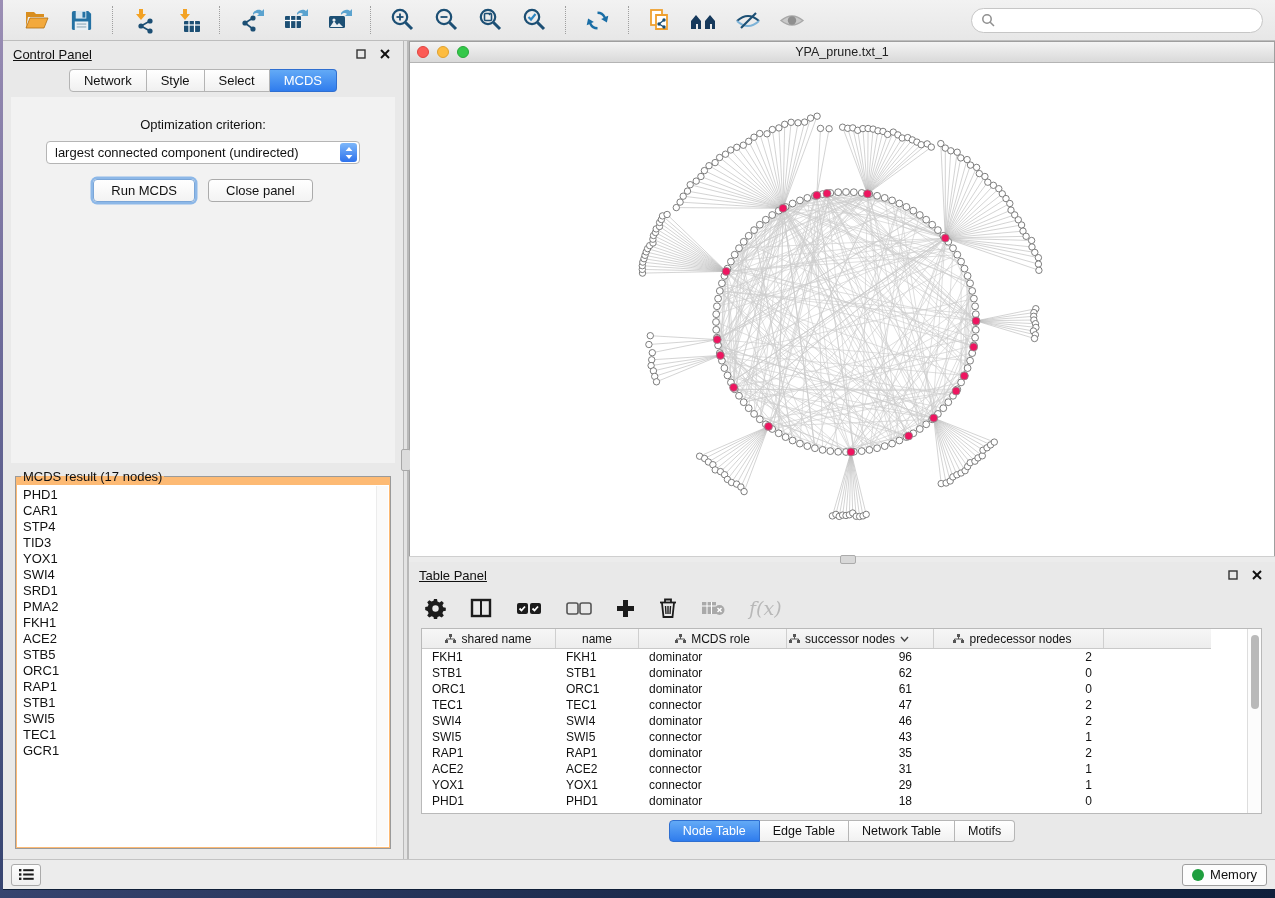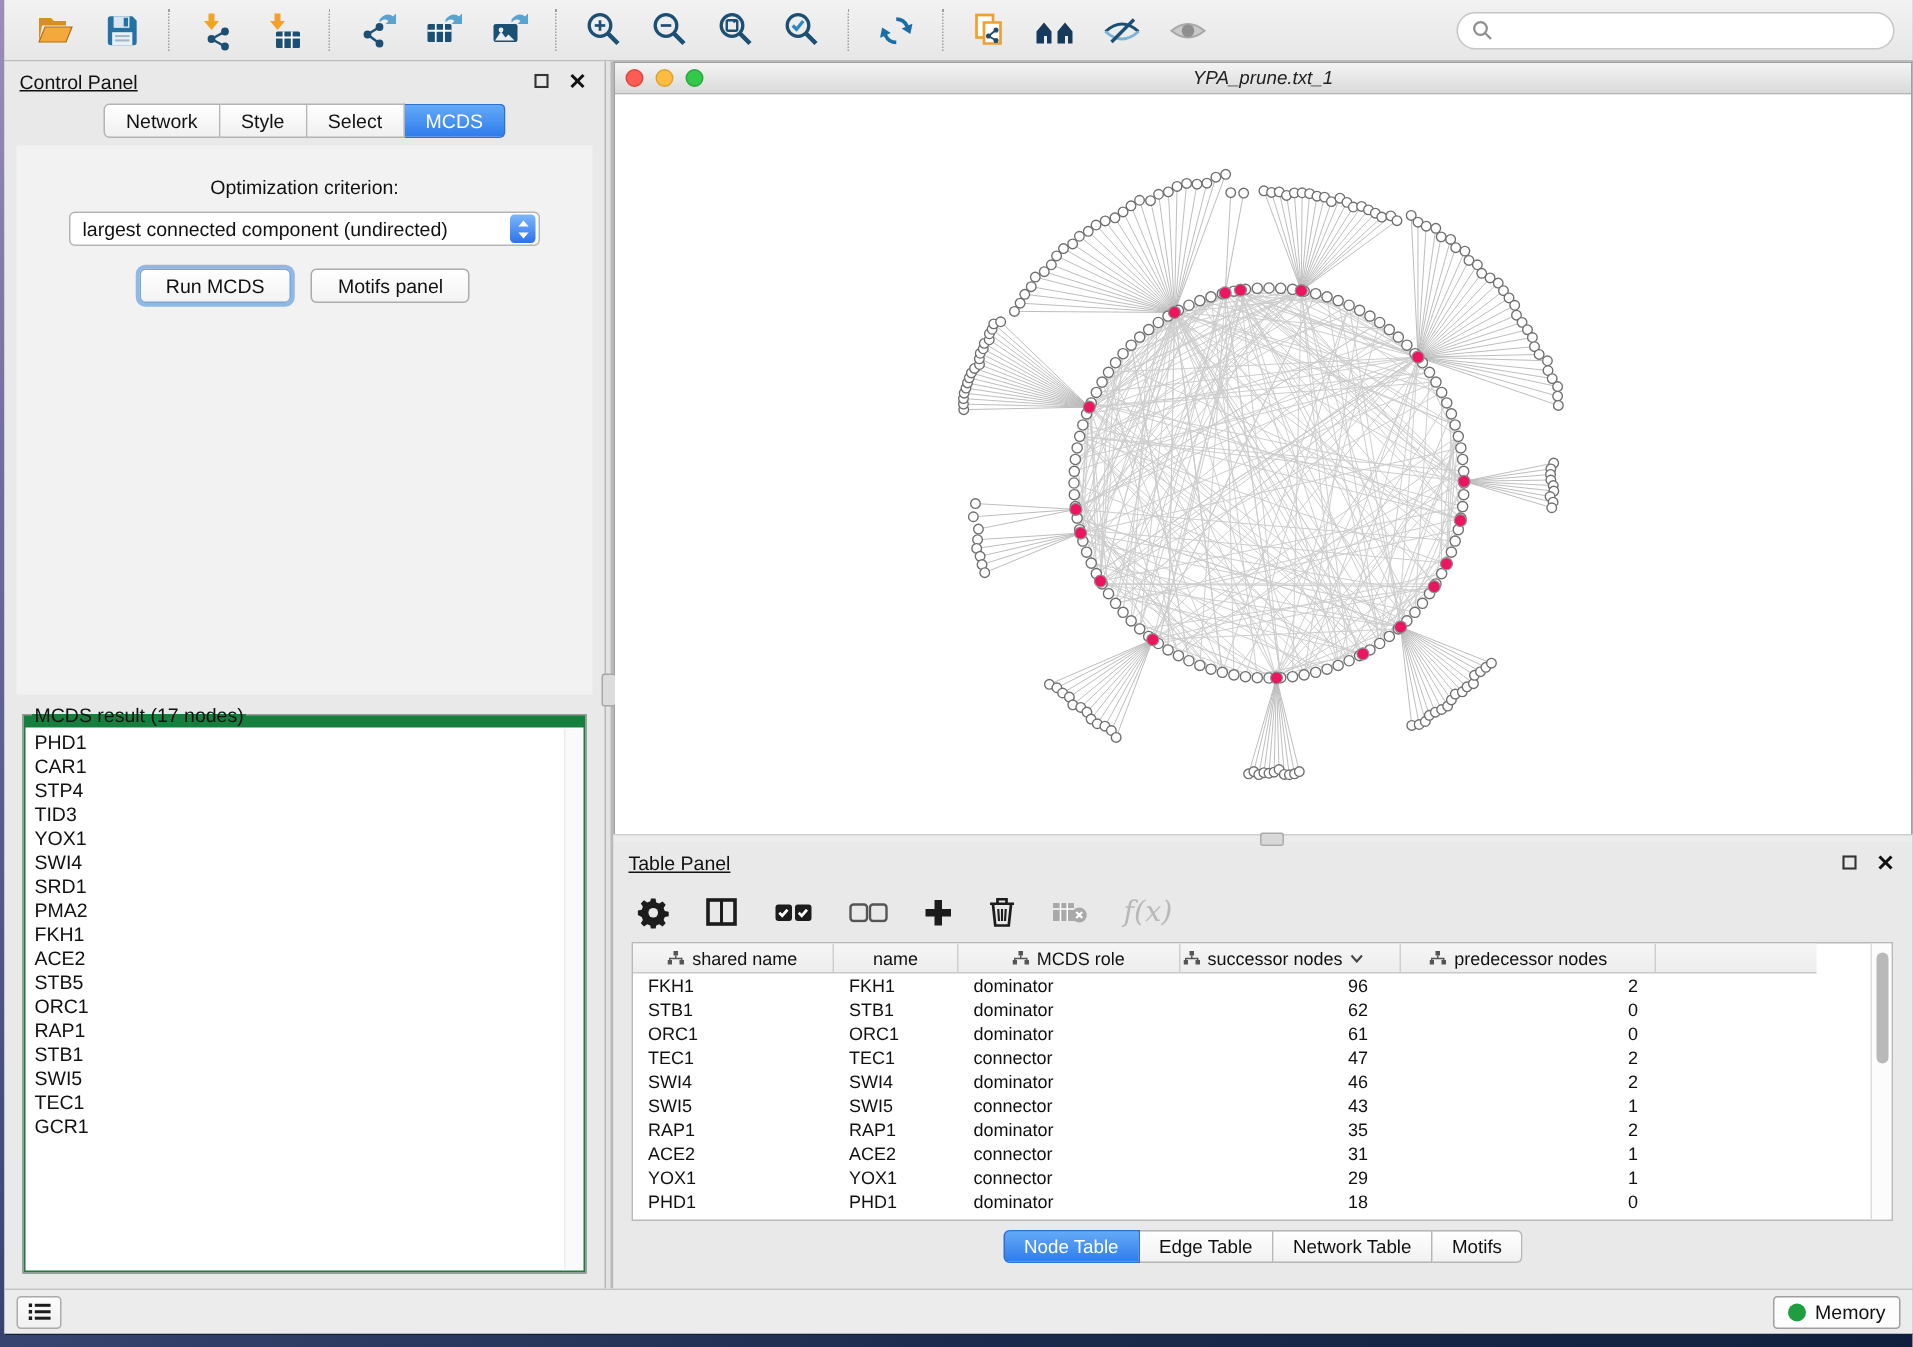--- a/index.html
+++ b/index.html
@@ -39,30 +39,30 @@
     display:flex; flex-direction:column; align-items:center; }
   .optlabel { margin-top:20px; font-size:13px; color:#111; }
   .selectbox { margin-top:9px; width:314px; height:23px; background:#fff; border:1px solid #b5b5b5; border-radius:4px;
     display:flex; align-items:center; font-size:13px; color:#111; position:relative; }
   .selectbox .val { flex:1; padding-left:8px; white-space:nowrap; }
   .stepper { width:17px; height:19px; margin-right:2px; border-radius:3px;
     background:linear-gradient(#7db7fa,#2e72ec); display:flex; flex-direction:column; align-items:center; justify-content:center; }
   .btnrow { margin-top:15px; display:flex; gap:13px; }
   .pushbtn { font-size:13px; padding:3px 17px; background:linear-gradient(#ffffff,#f3f3f3); border:1px solid #ababab; border-radius:4px; color:#111; }
   .pushbtn.focus { box-shadow:0 0 0 2.5px #8db8e8; border-color:#7aa6d8; }
-  fieldset.mcds { margin:6px 12px 10px 12px; flex:1; border:1px solid #9a9a9a; background:#15803d; padding:1px; min-height:0; display:flex; flex-direction:column; }
+  fieldset.mcds { margin:6px 12px 10px 12px; flex:1; border:1px solid #9a9a9a; background:#fdba74; padding:1px; min-height:0; display:flex; flex-direction:column; }
   fieldset.mcds legend { font-size:13px; color:#111; padding:0 2px; margin-left:4px; }
   .mcdslist { flex:1; overflow:hidden; position:relative; padding:2px 0 0 6px; background:#fff; }
   .mcdslist .track { position:absolute; right:1px; top:1px; bottom:1px; width:12px; background:#fafafa; border-left:1px solid #ececec; }
   .mcds-item { font-size:13px; line-height:16px; color:#111; }
   
   .rightcol { flex:1; display:flex; flex-direction:column; min-width:0; border-left:1px solid #b9b9b9; }
   .netframe { height:515px; flex:none; display:flex; flex-direction:column; border:1px solid #9f9f9f; border-bottom:none; }
   .nettitle { height:21px; flex:none; background:linear-gradient(#f4f4f4,#d9d9d9); border-bottom:1px solid #b4b4b4;
-    display:flex; align-items:center; padding:0 7px; position:relative;font-style:italic; }
+    display:flex; align-items:center; padding:0 7px; position:relative; }
   .lights { display:flex; gap:8px; }
   .light { width:12px; height:12px; border-radius:50%; }
   .l-red { background:#fc5b56; border:1px solid #e0443e; }
   .l-yel { background:#fdbc40; border:1px solid #dfa12e; }
   .l-grn { background:#34c84a; border:1px solid #28a83a; }
   .nettitle .t { position:absolute; left:0; right:0; text-align:center; font-size:12.5px; color:#222; }
   .netcanvas { flex:1; background:#ffffff; position:relative; overflow:hidden; }
   .hsplit { height:6px; flex:none; background:#ececec; border-top:1px solid #cfcfcf; position:relative; }
   .hsplit .grip { position:absolute; left:431px; top:-2px; width:16px; height:9px; background:#d8d8d8; border:1px solid #ababab; border-radius:2px; }
   
@@ -300,21 +300,21 @@
           <span class="val">largest connected component (undirected)</span>
           <span class="stepper">
             <svg width="10" height="14" viewBox="0 0 10 14">
                 <path d="M5 1l3.4 4H1.6z" fill="#fff"></path>
                 <path d="M5 13L1.6 9h6.8z" fill="#fff"></path>
               </svg>
           </span>
         </div>
         <div class="btnrow">
           <div class="pushbtn focus">Run MCDS</div>
-          <div class="pushbtn">Motifs panel</div>
+          <div class="pushbtn">Close panel</div>
         </div>
       </div>
       <fieldset class="mcds">
         <legend>MCDS result (17 nodes)</legend>
         <div class="mcdslist">
           <div class="track"></div>
         <div class="mcds-item">PHD1</div>
             <div class="mcds-item">CAR1</div>
             <div class="mcds-item">STP4</div>
             <div class="mcds-item">TID3</div>

